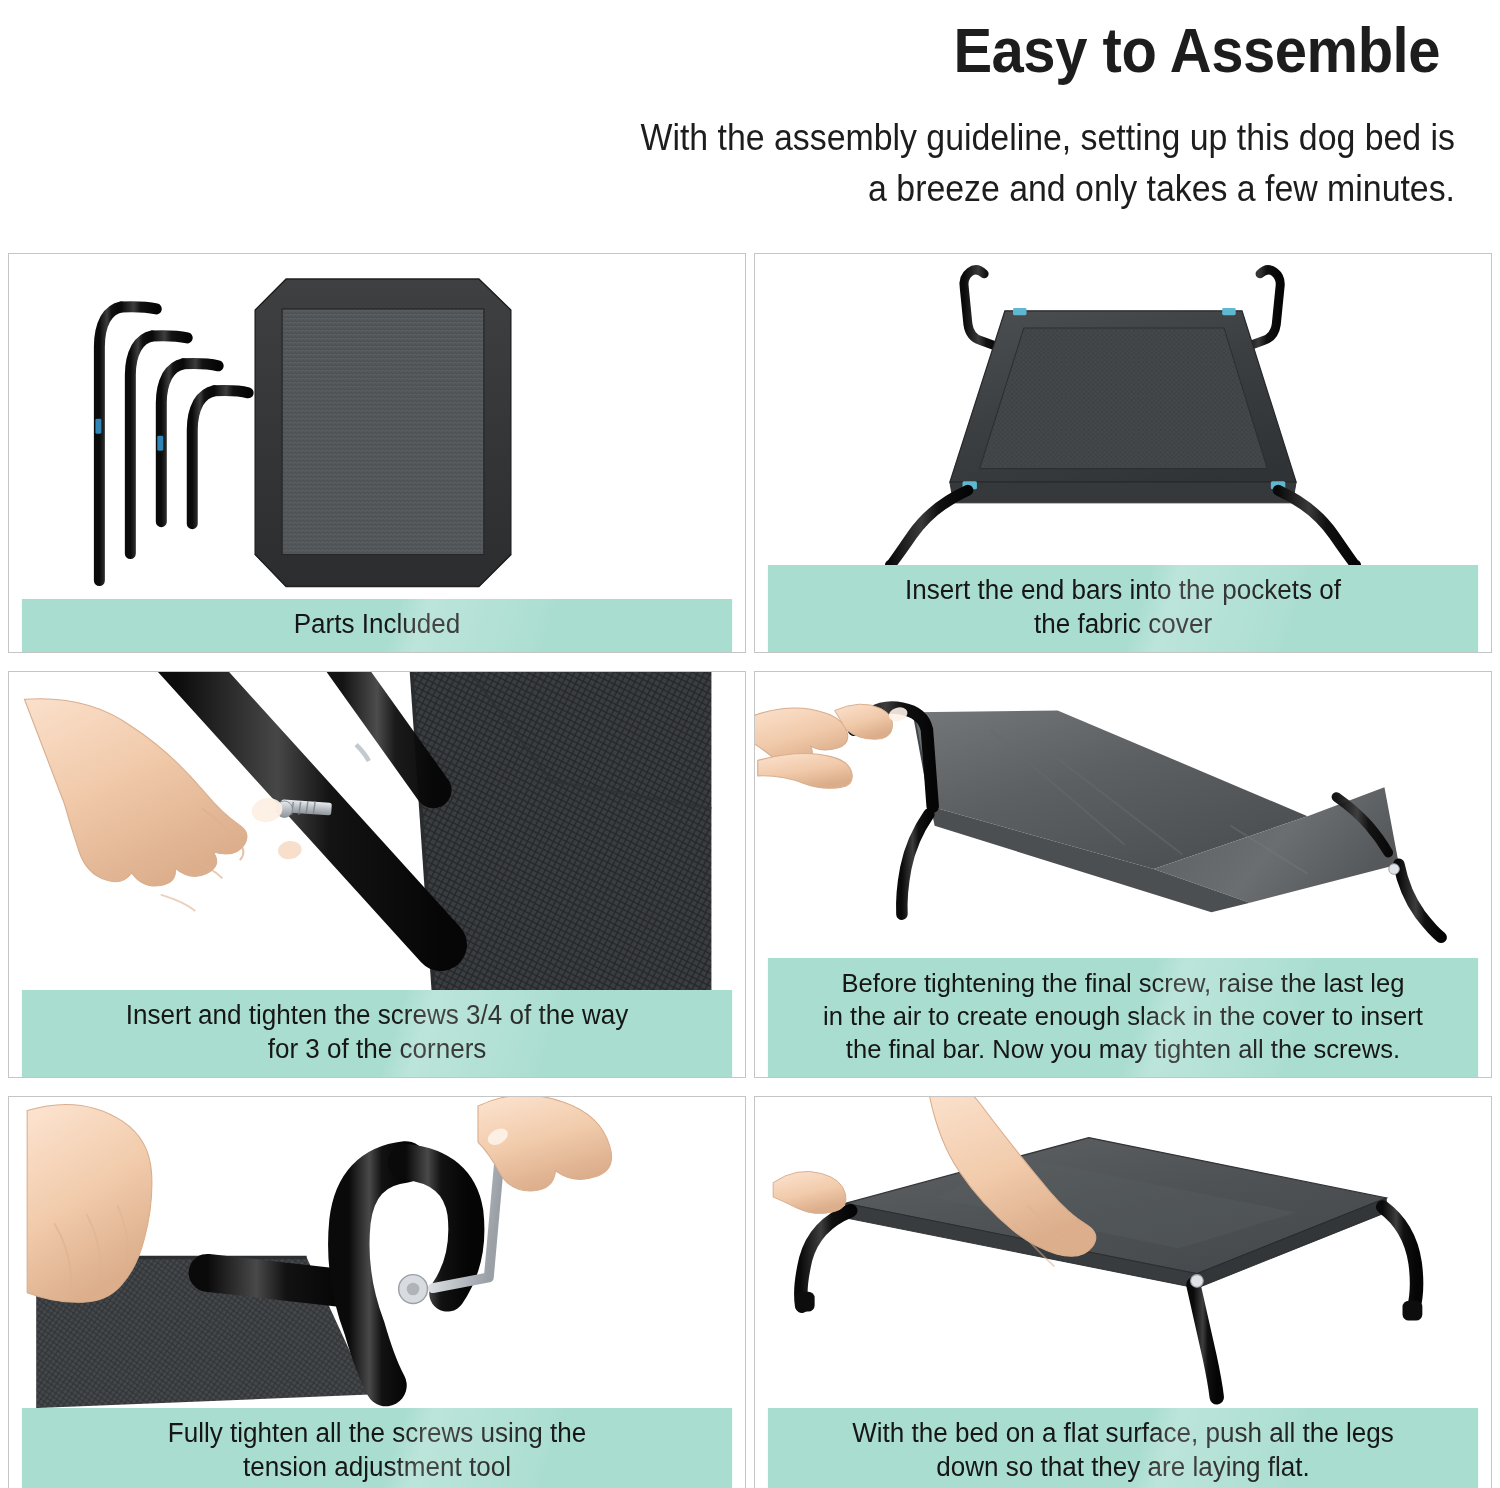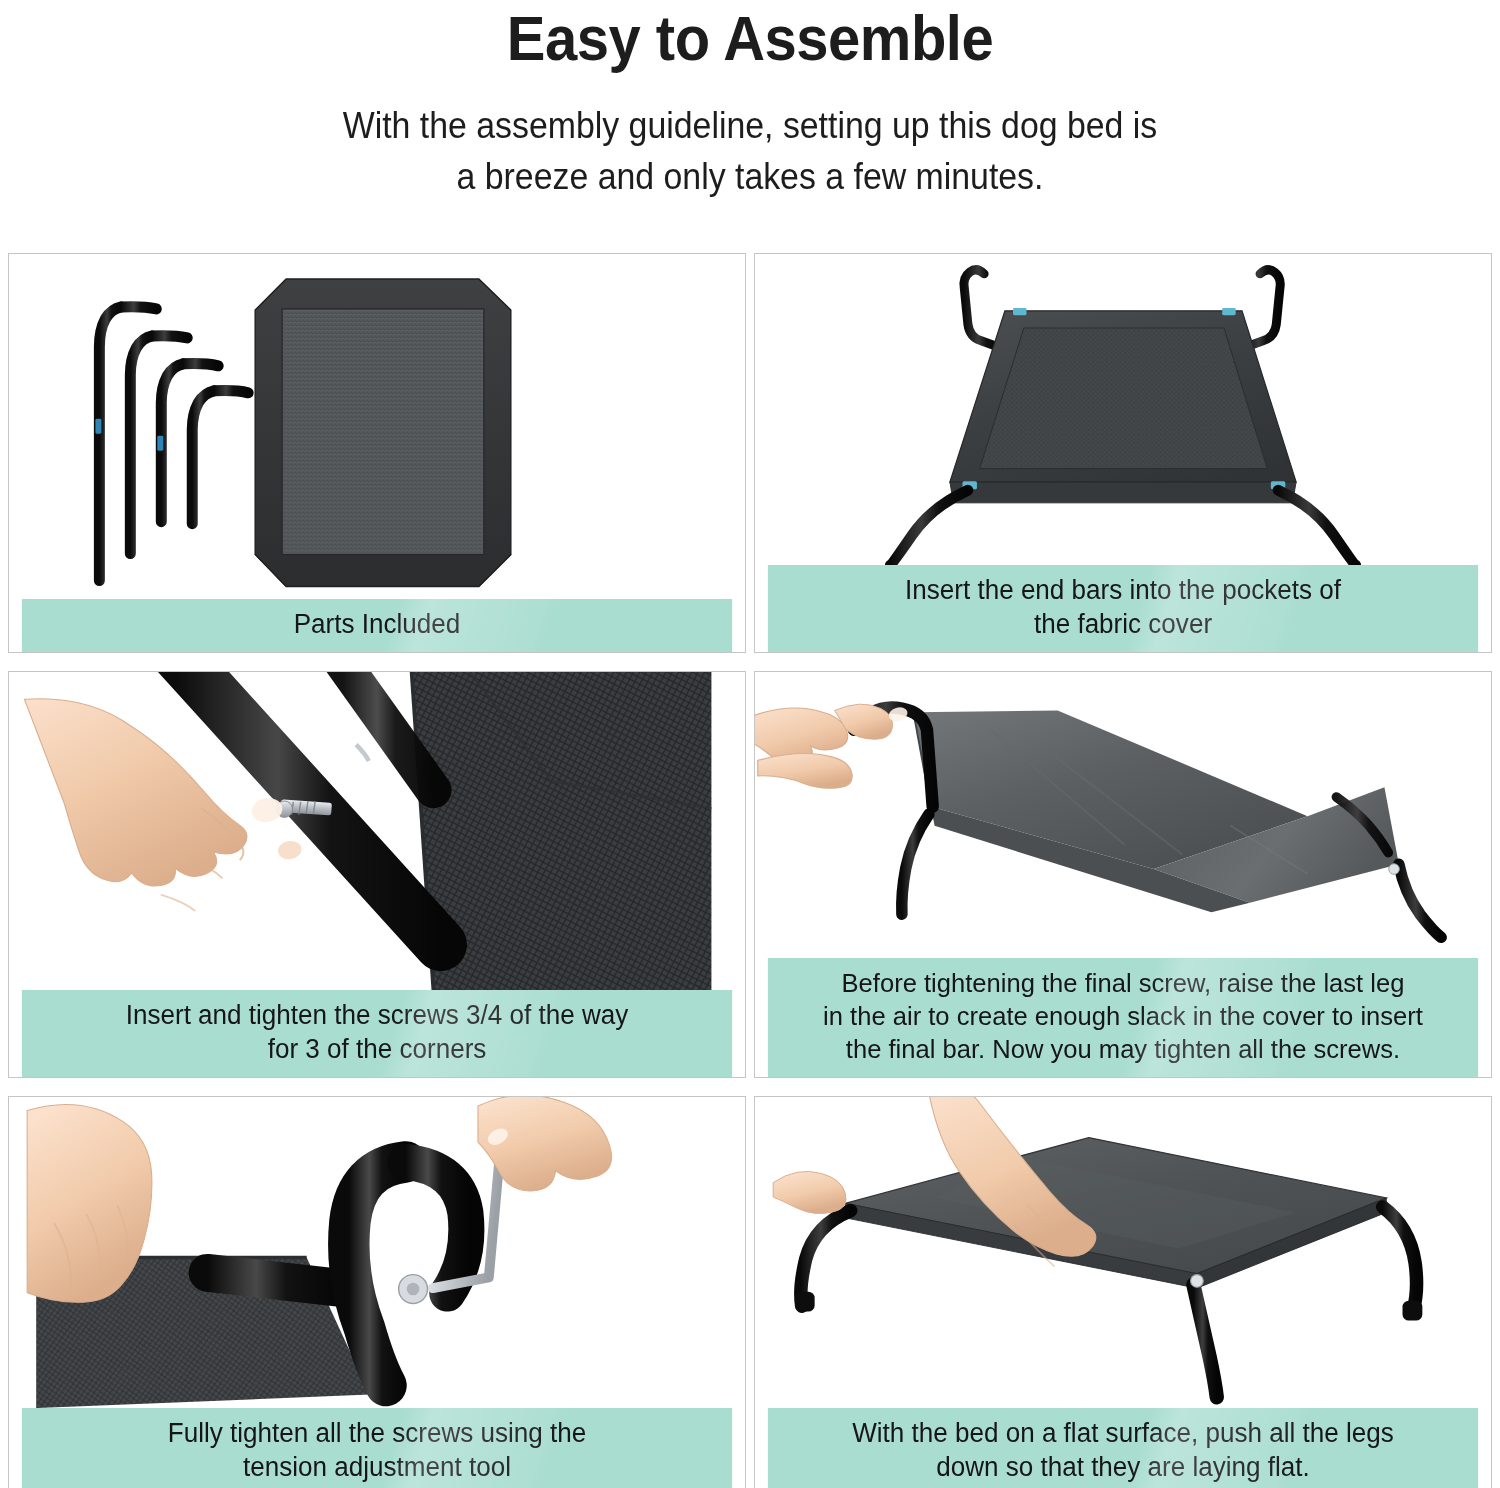--- a/index.html
+++ b/index.html
@@ -5,21 +5,21 @@
   html,body{margin:0;padding:0;}
   body{
     width:1500px;height:1488px;
     background:#ffffff;
     font-family:"Liberation Sans", sans-serif;
     overflow:hidden;
   }
   .page{position:relative;width:1500px;height:1488px;background:#fff;}
 
   
-  .header{text-align:center;padding-top:4px;}
+  .header{text-align:right;padding-top:16px;}
   .title{
     font-size:63px;font-weight:bold;color:#1d1d1d;
     letter-spacing:-0.5px;line-height:1.08;
     transform:scaleX(0.92);transform-origin:center;
   }
   .subtitle{
     margin-top:28px;font-size:36px;color:#1d1d1d;line-height:1.42;
     transform:scaleX(0.94);transform-origin:center;
   }
 

